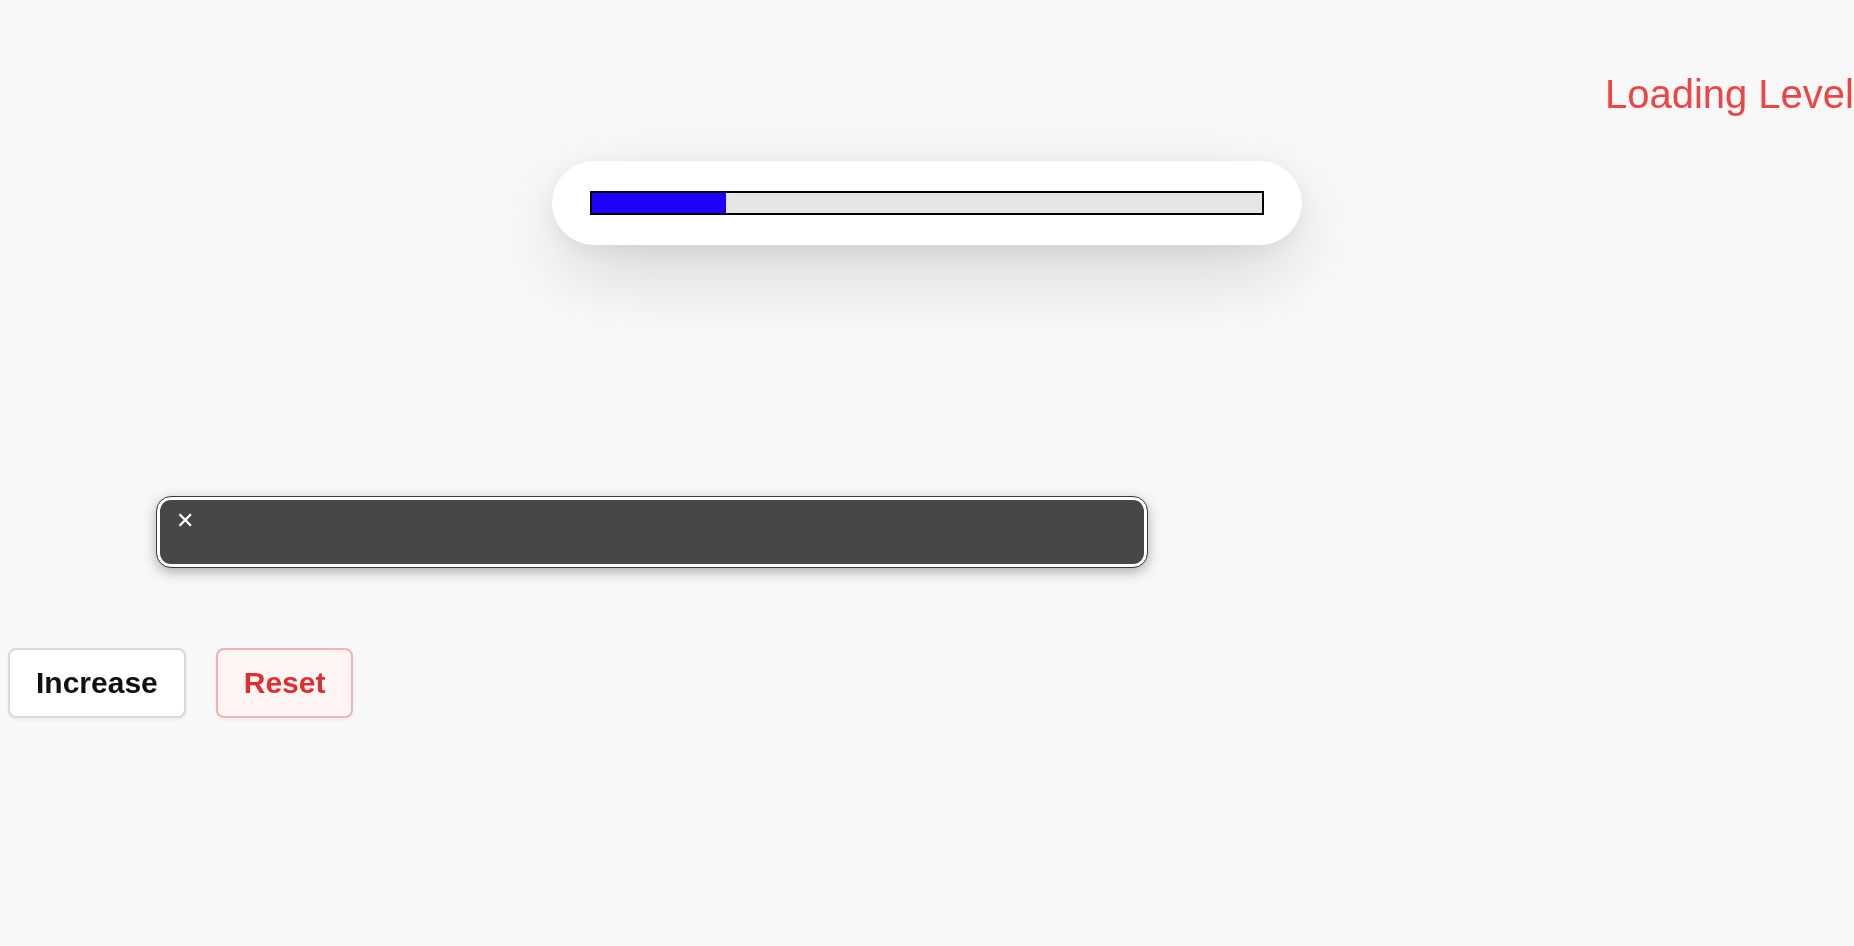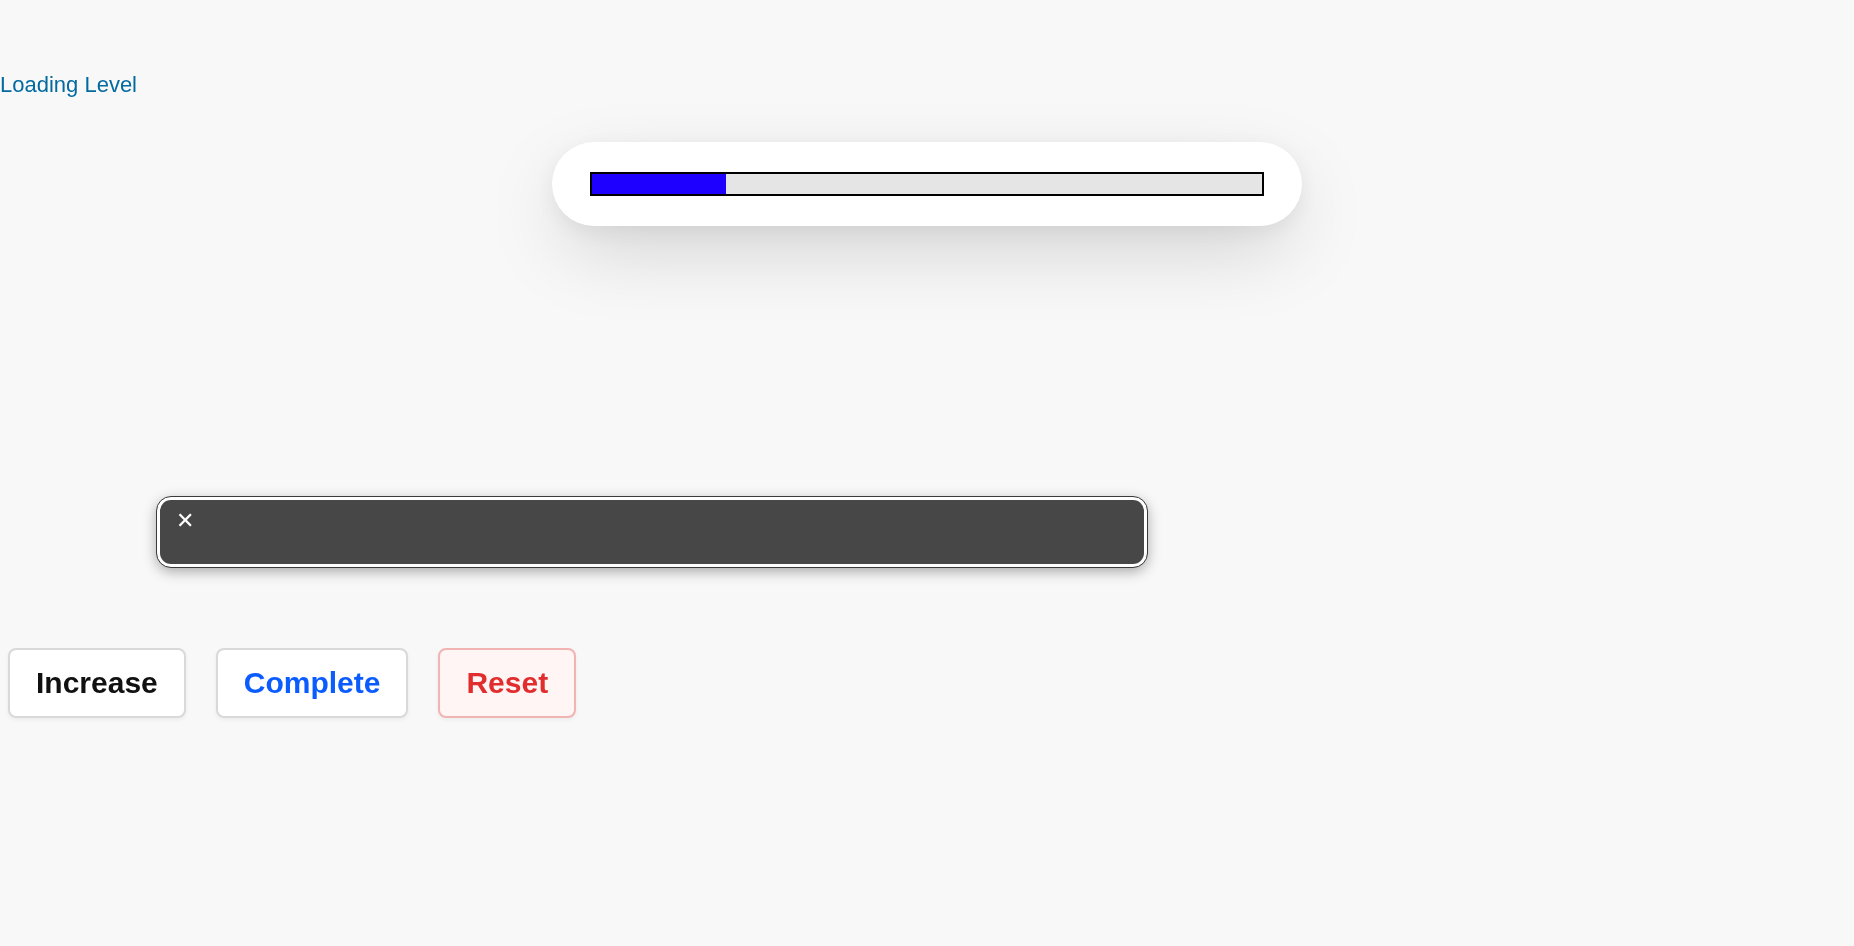--- a/index.html
+++ b/index.html
@@ -14,23 +14,23 @@
     background: #f8f8f8;
     position: relative;
     overflow: hidden;
   }
   .page {
     width: 100%;
     height: 100%;
     padding-top: 72px;
   }
   .title {
-    text-align: left;
-    font-size: 22px;
-    color: #0369a1;
+    text-align: right;
+    font-size: 40px;
+    color: #ef4444;
     font-weight: 400;
     margin-bottom: 44px;
   }
   .progress-card {
     width: 750px;
     margin: 0 auto;
     background: #ffffff;
     border-radius: 48px;
     padding: 30px 38px;
     box-shadow: 0 28px 80px -10px rgba(0,0,0,0.18), 0 6px 20px rgba(0,0,0,0.06);
@@ -109,21 +109,20 @@
   <div class="title">Loading Level</div>
 
   <div class="progress-card">
     <div class="progress-track">
       <div class="progress-fill" style="width:20%"></div>
     </div>
   </div>
 
   <div class="buttons-row">
     <button class="btn">Increase</button>
-    <button class="btn btn-complete">Complete</button>
     <button class="btn btn-reset">Reset</button>
   </div>
 
   <div class="tooltip">
     <span class="tooltip-close">✕</span>
   </div>
 
 </div>
 
 </body></html>

